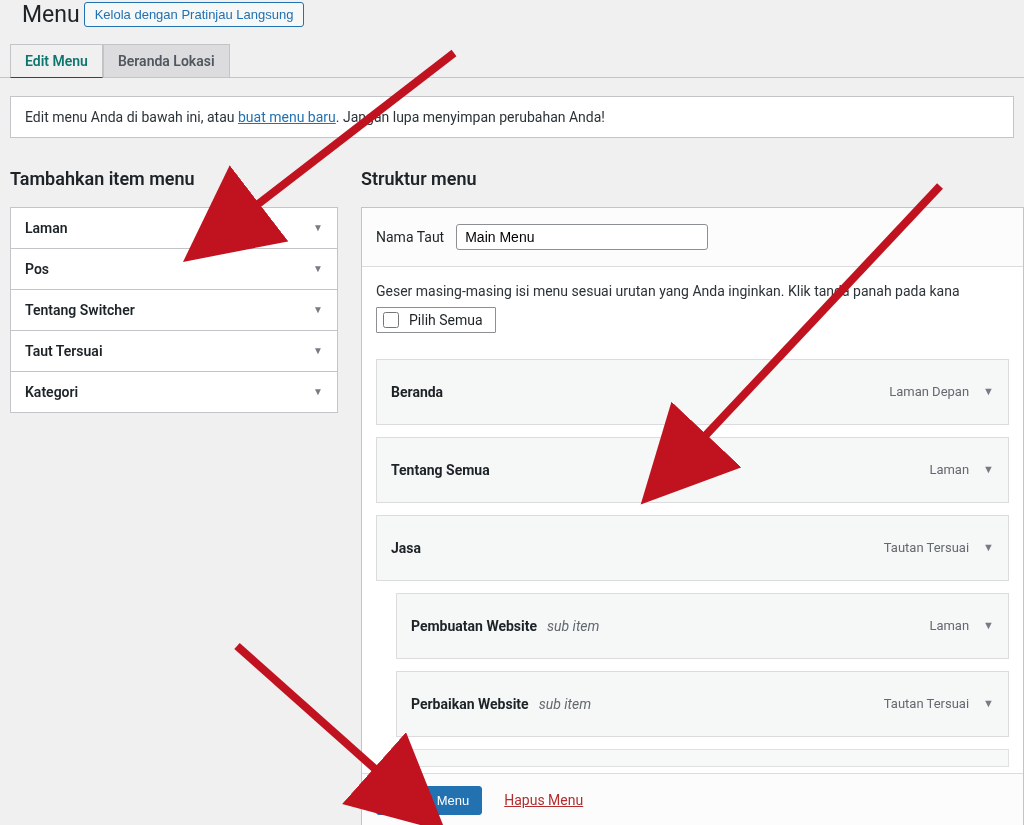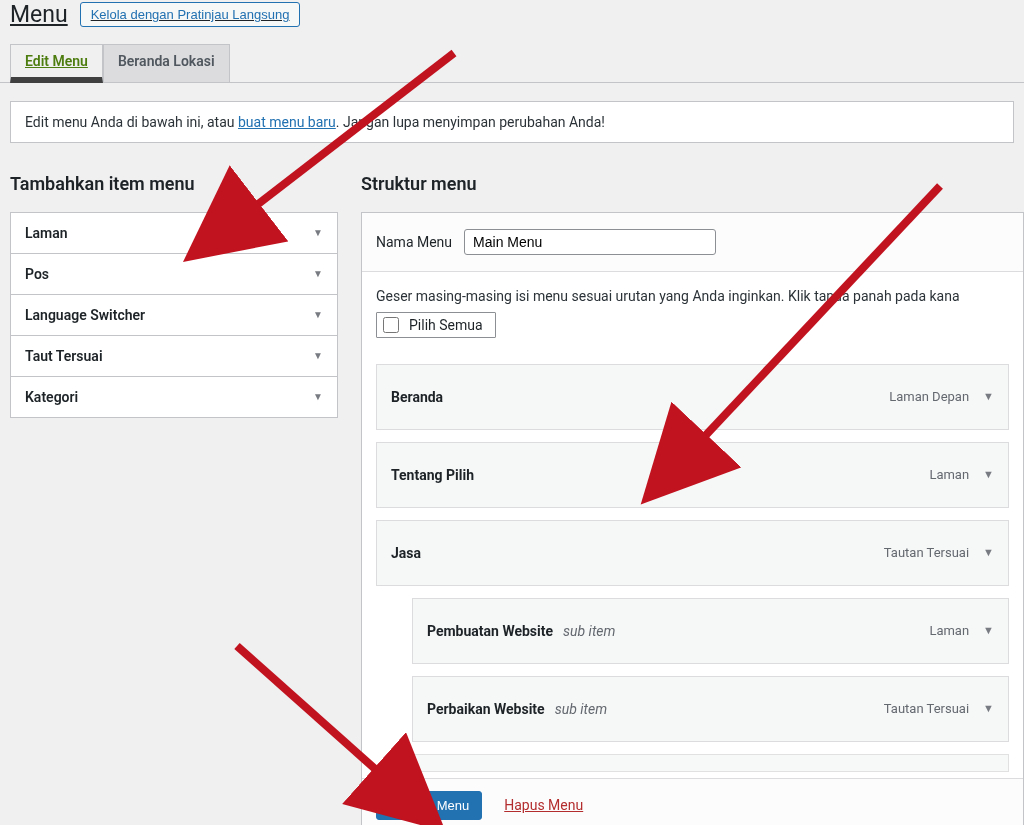--- a/index.html
+++ b/index.html
@@ -7,21 +7,21 @@
   body {
     font-family: -apple-system, BlinkMacSystemFont, "Segoe UI", Roboto, Helvetica, Arial, sans-serif;
     background:#f0f0f1;
     color:#1d2327;
     font-size:13px;
     width:1024px;
     height:825px;
     overflow:hidden;
     position:relative;
   }
-  .header-row { display:flex; align-items:center; gap:12px; padding:0 10px;text-decoration:underline; }
+  .header-row { display:flex; align-items:center; gap:4px; padding:0 22px; }
   h1.page-title { font-size:23px; font-weight:400; margin:0; padding:0; line-height:1.3; }
   .btn-outline {
     border:1px solid #2271b1; color:#2271b1; background:#f6f7f7;
     padding:4px 10px; font-size:13px; border-radius:3px; cursor:pointer;text-align:right;
   }
   .tabs {
     border-bottom:1px solid #c3c4c7;
     margin:14px 0 0 0;
     padding-left:10px;
     display:flex;
@@ -32,23 +32,22 @@
     color:#50575e;
     padding:8px 14px;
     font-weight:600;
     font-size:14px;
     margin-right:0;
     margin-bottom:-1px;
     cursor:pointer;
   }
   .tab.active {
     background:#f0f0f1;
-    border-bottom:6px solid #404040;
-    color:#4d7c0f;
-    text-decoration:underline;
+    border-bottom:1px solid #404040;
+    color:#0f766e;
   }
   .notice {
     background:#fff;
     border:1px solid #c3c4c7;
     margin:18px 10px 0 10px;
     padding:12px 14px;
     font-size:14px;
     color:#2c3338;
   }
   .notice a { color:#2271b1; text-decoration:underline; }
@@ -107,21 +106,21 @@
     border:1px solid #dcdcde;
     background:#f6f7f7;
     display:flex;
     align-items:center;
     justify-content:space-between;
     padding:24px 14px;
     margin-bottom:12px;
     min-height:46px;
     position:relative;
   }
-  .menu-item.indent { margin-left:36px;text-align:center; }
+  .menu-item.indent { margin-left:20px;text-align:center; }
   .mi-left { display:flex; align-items:baseline; gap:10px; font-size:14px; }
   .mi-title { font-weight:700; color:#1d2327; }
   .mi-sub { font-style:italic; color:#646970; font-weight:400; }
   .mi-right { display:flex; align-items:center; gap:14px; font-size:13px; color:#646970; }
   .mi-type {}
   .mi-arrow { font-size:11px; color:#787c82; }
   .fade-item {
     border:1px solid #dcdcde; background:#f6f7f7;
     height:18px; margin-left:36px; margin-bottom:0;
     opacity:.85;
@@ -167,60 +166,60 @@
     <div class="accordion">
       <div class="acc-item">
         <span>Laman</span>
         <span class="caret-down">▼</span>
       </div>
       <div class="acc-item">
         <span>Pos</span>
         <span class="caret-down">▼</span>
       </div>
       <div class="acc-item">
-        <span>Language Switcher</span>
+        <span>Tentang Switcher</span>
         <span class="caret-down">▼</span>
       </div>
       <div class="acc-item">
         <span>Taut Tersuai</span>
         <span class="caret-down">▼</span>
       </div>
       <div class="acc-item">
         <span>Kategori</span>
         <span class="caret-down">▼</span>
       </div>
     </div>
   </div>
 
   <div class="right-col">
     <h2 class="section-title">Struktur menu</h2>
     <div class="menu-panel">
       <div class="menu-name-row">
-        <span>Nama Menu</span>
+        <span>Nama Taut</span>
         <input type="text" value="Main Menu" style="">
       </div>
       <div class="instructions">Geser masing-masing isi menu sesuai urutan yang Anda inginkan. Klik tanda panah pada kana</div>
       <label class="select-all">
         <input type="checkbox" style="">
         <span>Pilih Semua</span>
       </label>
 
       <div class="menu-items" id="menu-items">
           <div class="menu-item">
             <div class="mi-left">
               <span class="mi-title">Beranda</span>
             </div>
             <div class="mi-right">
               <span class="mi-type">Laman Depan</span>
               <span class="mi-arrow">▼</span>
             </div>
           </div>
           <div class="menu-item">
             <div class="mi-left">
-              <span class="mi-title">Tentang Pilih</span>
+              <span class="mi-title">Tentang Semua</span>
             </div>
             <div class="mi-right">
               <span class="mi-type">Laman</span>
               <span class="mi-arrow">▼</span>
             </div>
           </div>
           <div class="menu-item">
             <div class="mi-left">
               <span class="mi-title">Jasa</span>
             </div>

